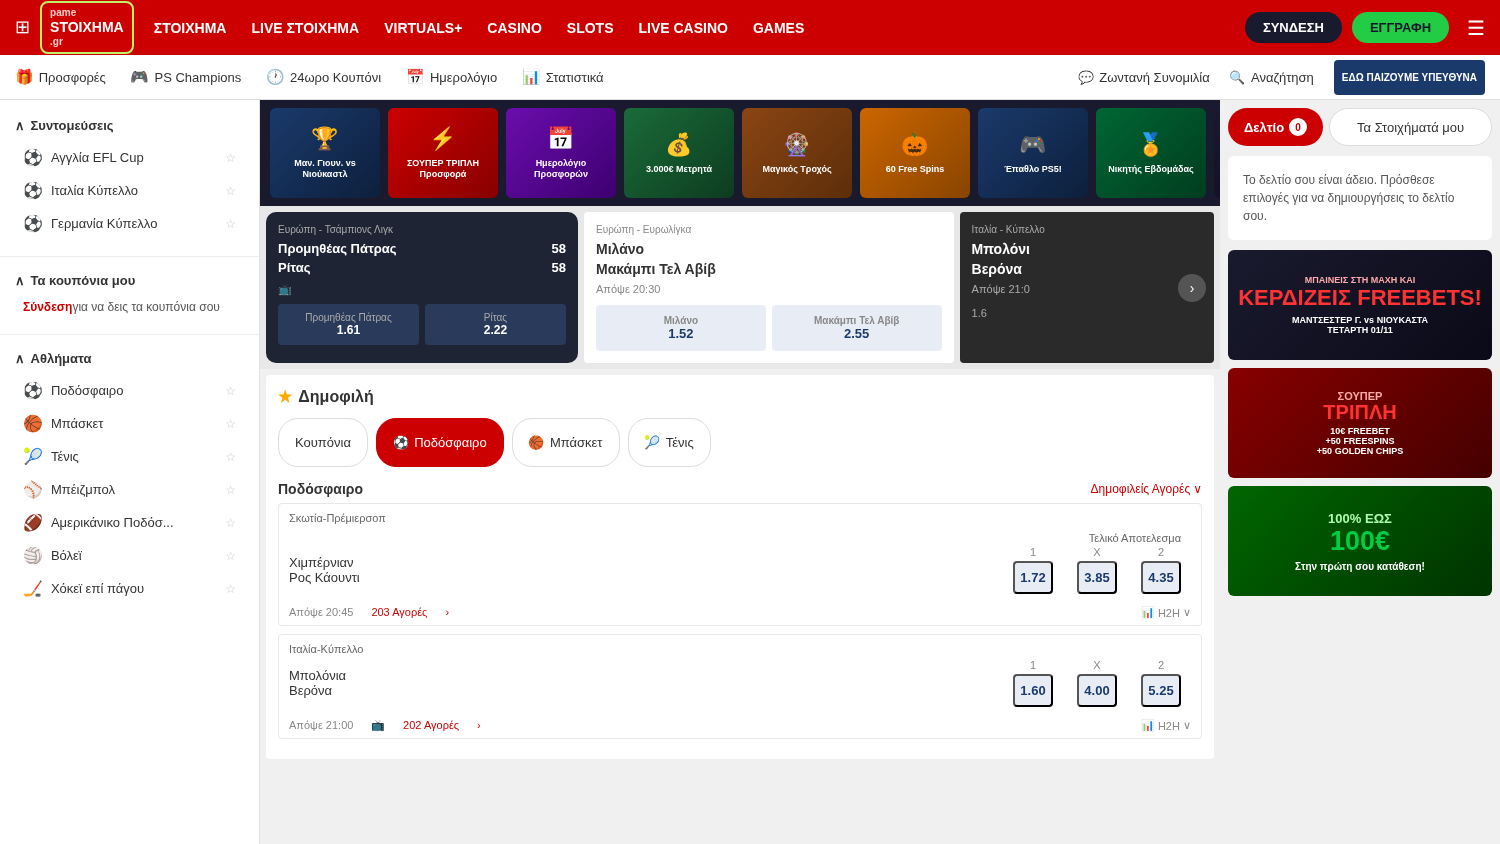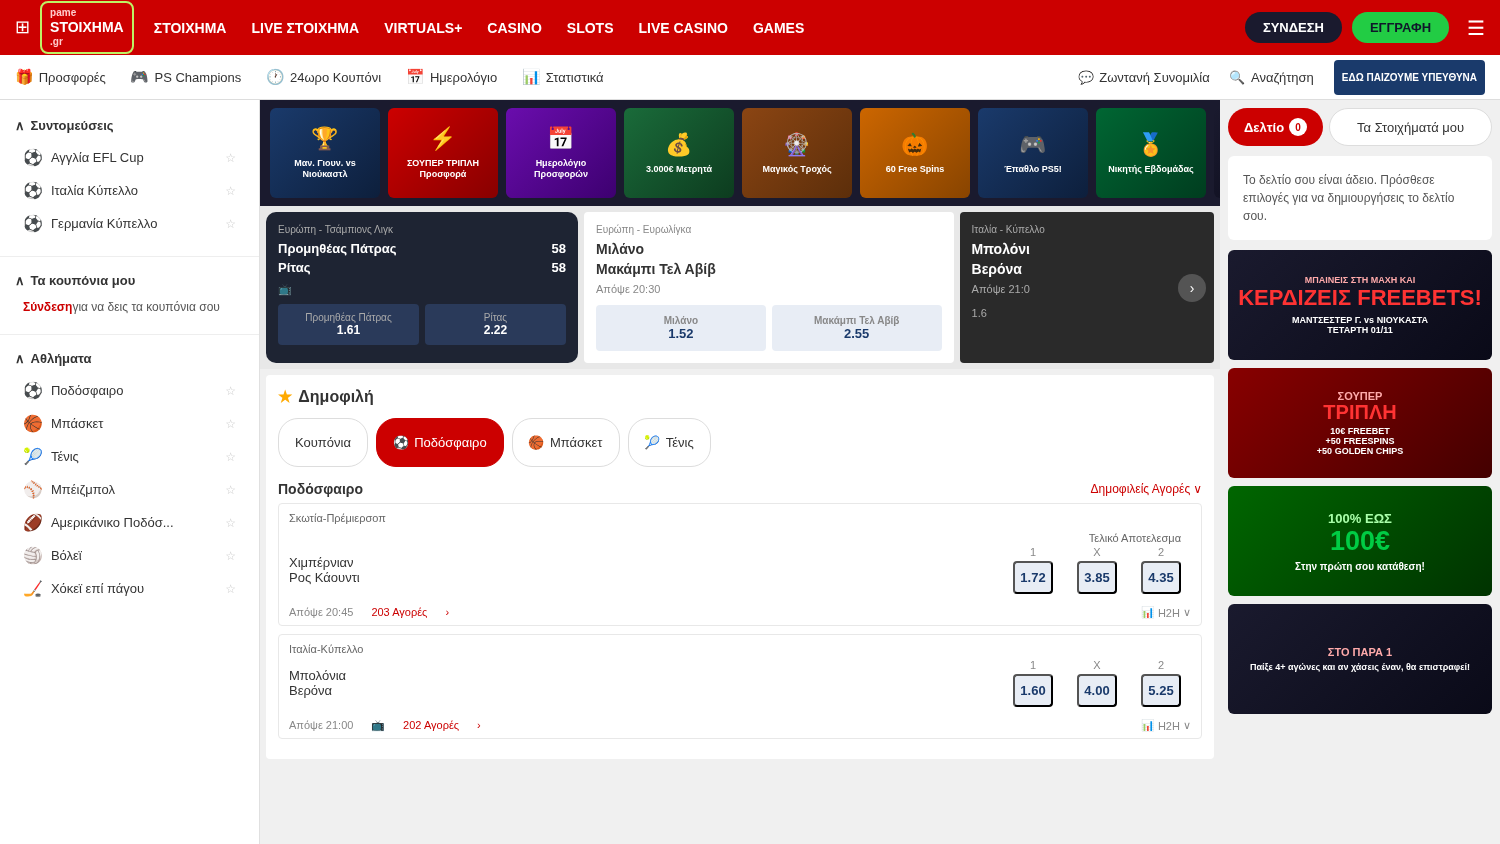--- a/index.html
+++ b/index.html
@@ -801,22 +801,14 @@
     </div>
     <div class="promo-banner pb3">
       <div class="promo-banner-inner">
         <div>
           <div style="font-size:13px; color:#aaffaa;">100% ΕΩΣ</div>
           <div class="banner-green-big">100€</div>
           <div style="font-size:10px; margin-top:4px;">Στην πρώτη σου κατάθεση!</div>
         </div>
       </div>
     </div>
-    <div class="promo-banner pb4">
-      <div class="promo-banner-inner">
-        <div>
-          <div style="font-size:11px; color:#ffaaaa;">ΣΤΟ ΠΑΡΑ 1</div>
-          <div style="font-size:9px; margin-top:4px;">Παίξε 4+ αγώνες και αν χάσεις έναν, θα επιστραφεί!</div>
-        </div>
-      </div>
-    </div>
   </aside>
 </div>
 
 </body></html>

